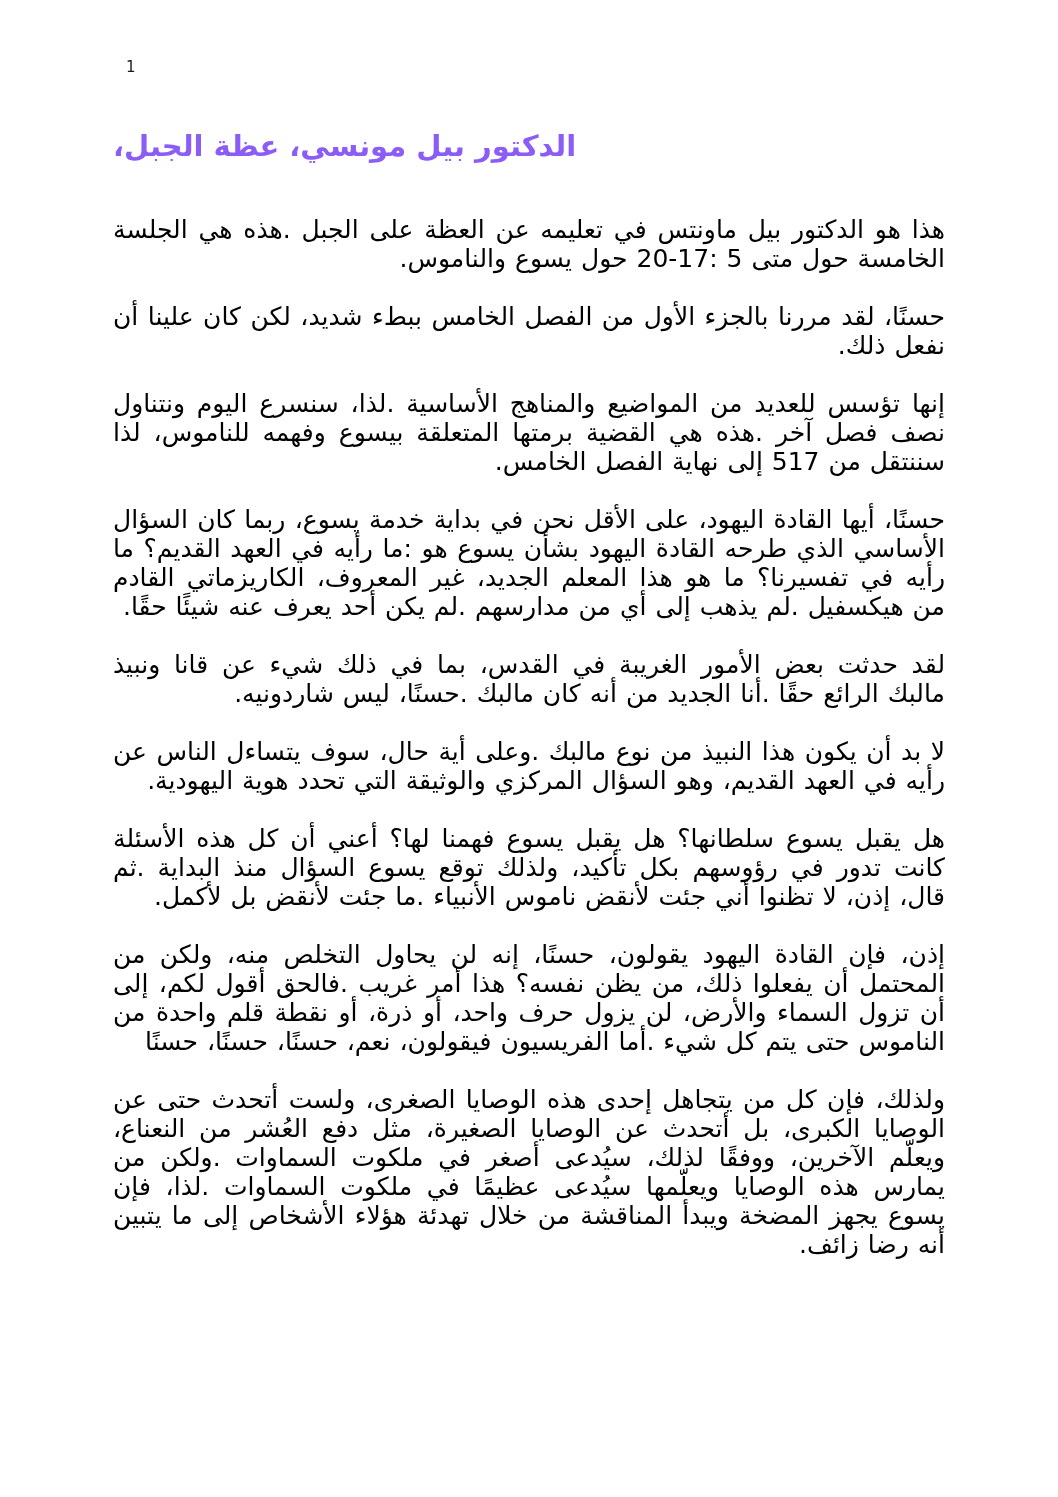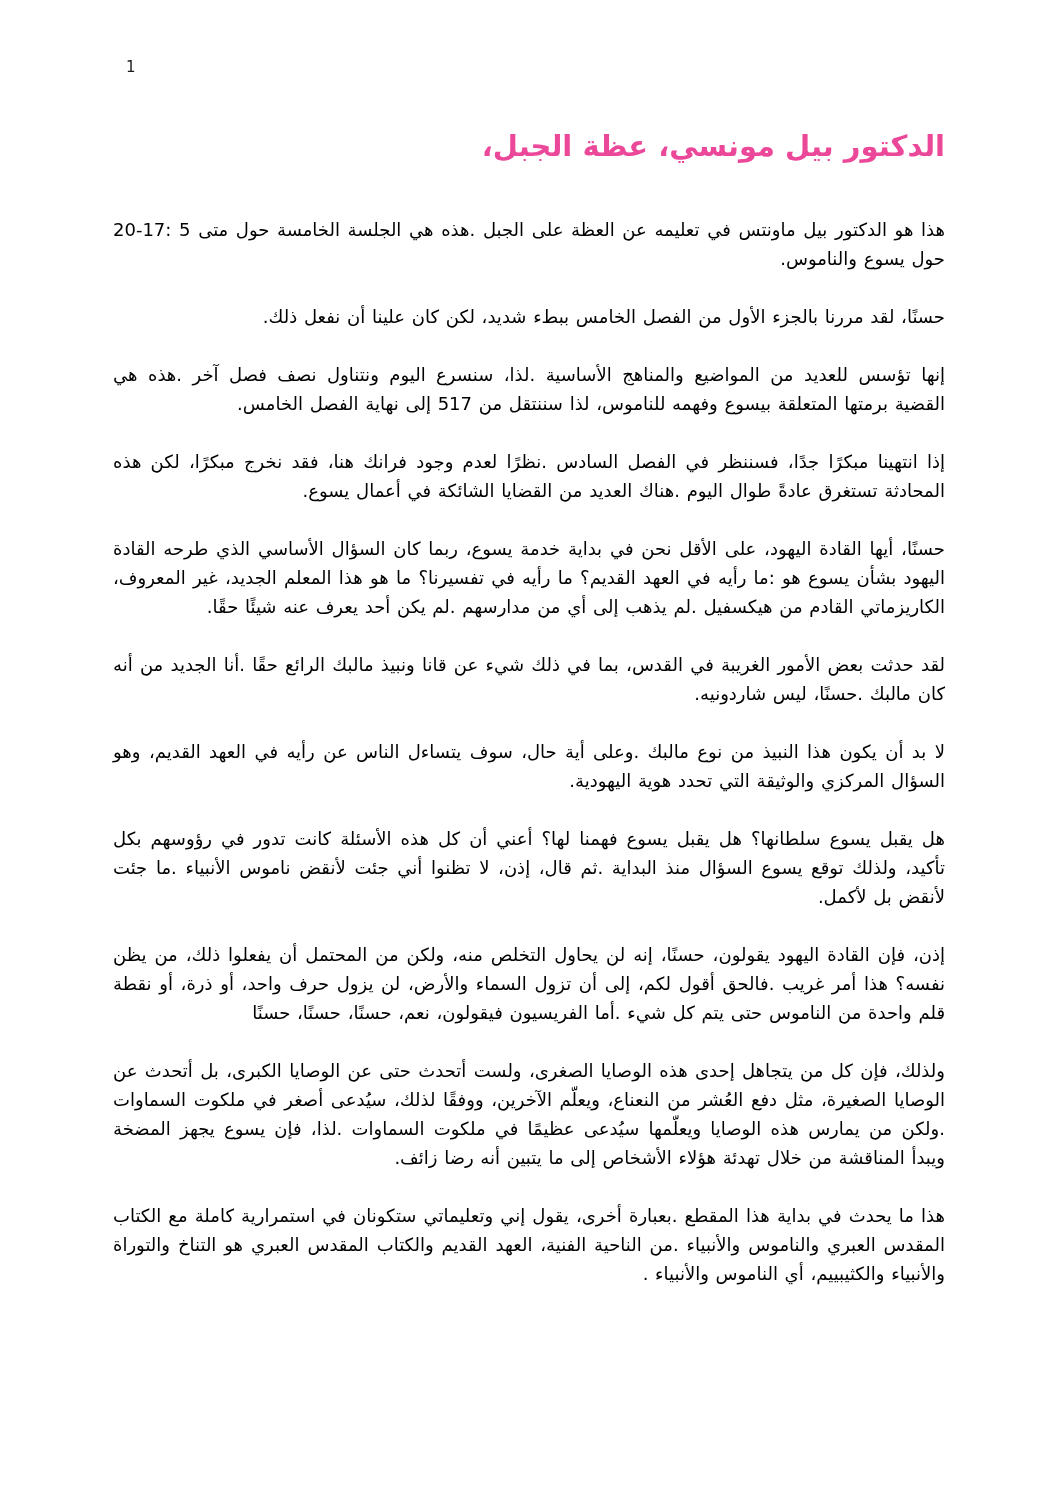--- a/index.html
+++ b/index.html
@@ -31,35 +31,35 @@
       position: absolute;
       top: 124px;
       left: 113px;
       width: 832px;
       direction: rtl;
     }
     .title-block {
       margin-bottom: 46px;
     }
     .title-line {
-      text-align: right;
+      text-align: left;
       font-weight: bold;
       font-size: 29px;
       line-height: 1.55;
-      color: #ec4899;
+      color: #8b5cf6;
     }
     .copyright {
       text-align: center;
       font-size: 16.5px;
       margin-top: 10px;
       letter-spacing: 1px;
       color: #000000;
     }
     .body-text p {
-      font-size: 18px;
+      font-size: 25px;
       line-height: 29px;
       text-align: justify;
       text-align-last: right;
       margin: 0 0 29px 0;
       word-spacing: 1px;
     }
   </style>
 </head>
 <body>
 
@@ -70,24 +70,22 @@
   <div class="content" dir="rtl">
 
     <div class="title-block">
       <div class="title-line">الدكتور بيل مونسي، عظة الجبل،</div>
     </div>
 
     <div class="body-text">
       <p>هذا هو الدكتور بيل ماونتس في تعليمه عن العظة على الجبل .هذه هي الجلسة الخامسة حول متى 5 :17-20 حول يسوع والناموس.</p>
       <p>حسنًا، لقد مررنا بالجزء الأول من الفصل الخامس ببطء شديد، لكن كان علينا أن نفعل ذلك.</p>
       <p>إنها تؤسس للعديد من المواضيع والمناهج الأساسية .لذا، سنسرع اليوم ونتناول نصف فصل آخر .هذه هي القضية برمتها المتعلقة بيسوع وفهمه للناموس، لذا سننتقل من 517 إلى نهاية الفصل الخامس.</p>
-      <p>إذا انتهينا مبكرًا جدًا، فسننظر في الفصل السادس .نظرًا لعدم وجود فرانك هنا، فقد نخرج مبكرًا، لكن هذه المحادثة تستغرق عادةً طوال اليوم .هناك العديد من القضايا الشائكة في أعمال يسوع.</p>
       <p>حسنًا، أيها القادة اليهود، على الأقل نحن في بداية خدمة يسوع، ربما كان السؤال الأساسي الذي طرحه القادة اليهود بشأن يسوع هو :ما رأيه في العهد القديم؟ ما رأيه في تفسيرنا؟ ما هو هذا المعلم الجديد، غير المعروف، الكاريزماتي القادم من هيكسفيل .لم يذهب إلى أي من مدارسهم .لم يكن أحد يعرف عنه شيئًا حقًا.</p>
       <p>لقد حدثت بعض الأمور الغريبة في القدس، بما في ذلك شيء عن قانا ونبيذ مالبك الرائع حقًا .أنا الجديد من أنه كان مالبك .حسنًا، ليس شاردونيه.</p>
       <p>لا بد أن يكون هذا النبيذ من نوع مالبك .وعلى أية حال، سوف يتساءل الناس عن رأيه في العهد القديم، وهو السؤال المركزي والوثيقة التي تحدد هوية اليهودية.</p>
       <p>هل يقبل يسوع سلطانها؟ هل يقبل يسوع فهمنا لها؟ أعني أن كل هذه الأسئلة كانت تدور في رؤوسهم بكل تأكيد، ولذلك توقع يسوع السؤال منذ البداية .ثم قال، إذن، لا تظنوا أني جئت لأنقض ناموس الأنبياء .ما جئت لأنقض بل لأكمل.</p>
       <p>إذن، فإن القادة اليهود يقولون، حسنًا، إنه لن يحاول التخلص منه، ولكن من المحتمل أن يفعلوا ذلك، من يظن نفسه؟ هذا أمر غريب .فالحق أقول لكم، إلى أن تزول السماء والأرض، لن يزول حرف واحد، أو ذرة، أو نقطة قلم واحدة من الناموس حتى يتم كل شيء .أما الفريسيون فيقولون، نعم، حسنًا، حسنًا، حسنًا</p>
       <p>ولذلك، فإن كل من يتجاهل إحدى هذه الوصايا الصغرى، ولست أتحدث حتى عن الوصايا الكبرى، بل أتحدث عن الوصايا الصغيرة، مثل دفع العُشر من النعناع، ويعلّم الآخرين، ووفقًا لذلك، سيُدعى أصغر في ملكوت السماوات .ولكن من يمارس هذه الوصايا ويعلّمها سيُدعى عظيمًا في ملكوت السماوات .لذا، فإن يسوع يجهز المضخة ويبدأ المناقشة من خلال تهدئة هؤلاء الأشخاص إلى ما يتبين أنه رضا زائف.</p>
-      <p>هذا ما يحدث في بداية هذا المقطع .بعبارة أخرى، يقول إني وتعليماتي ستكونان في استمرارية كاملة مع الكتاب المقدس العبري والناموس والأنبياء .من الناحية الفنية، العهد القديم والكتاب المقدس العبري هو التناخ والتوراة والأنبياء والكثيبييم، أي الناموس والأنبياء .</p>
     </div>
 
   </div>
 </div>
 
 </body></html>

